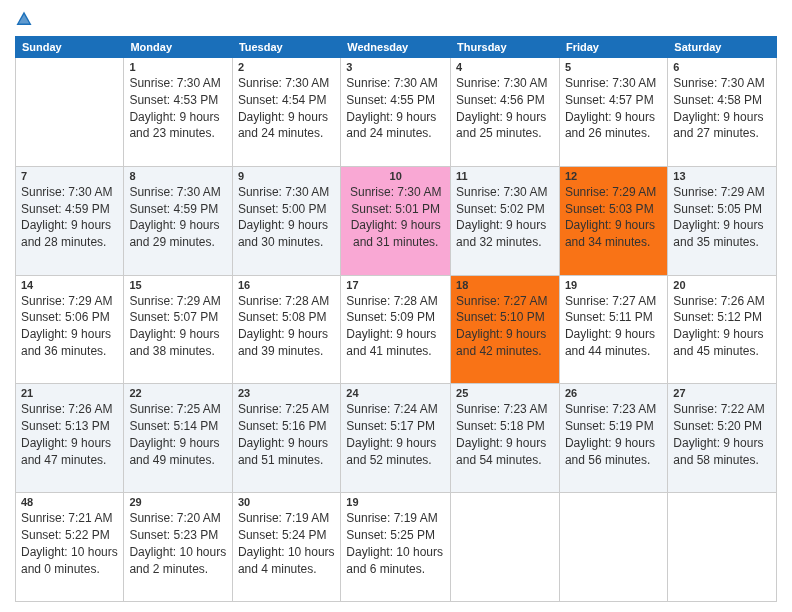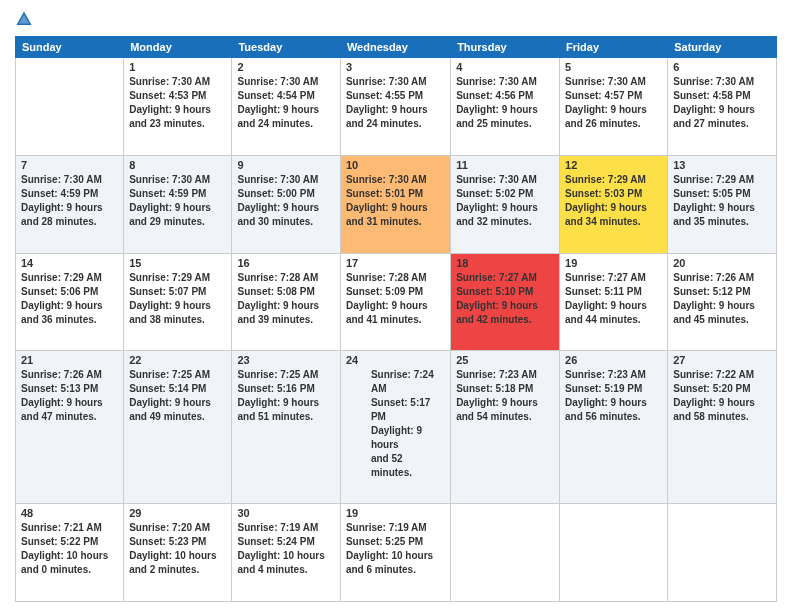--- a/index.html
+++ b/index.html
@@ -79,24 +79,23 @@
       width: 113px;
     }
     .day-num {
       font-size: 11px;
       font-weight: bold;
       color: #333;
       display: block;
       margin-bottom: 2px;
     }
     .day-info {
-      font-size: 10px;
+      font-size: 12px;
       color: #333;
       line-height: 1.4;
-      font-weight: bold;
     }
     .empty-cell {
       background: #f9f9f9;
     }
     tr:nth-child(even) td {
       background-color: #f5f5f5;
     }
     tr:nth-child(odd) td {
       background-color: #fff;
     }
@@ -194,35 +193,35 @@
 Daylight: 9 hours
 and 29 minutes.</div>
           </td>
           <td style="background-color: rgb(240, 244, 248);">
             <span class="day-num">9</span>
             <div class="day-info" style="white-space: pre-line;">Sunrise: 7:30 AM
 Sunset: 5:00 PM
 Daylight: 9 hours
 and 30 minutes.</div>
           </td>
-          <td style="background-color: #fdba74;">
+          <td style="background-color: #f9a8d4; text-align: center;">
             <span class="day-num">10</span>
             <div class="day-info" style="white-space: pre-line;">Sunrise: 7:30 AM
 Sunset: 5:01 PM
 Daylight: 9 hours
 and 31 minutes.</div>
           </td>
           <td style="background-color: rgb(240, 244, 248);">
             <span class="day-num">11</span>
             <div class="day-info" style="white-space: pre-line;">Sunrise: 7:30 AM
 Sunset: 5:02 PM
 Daylight: 9 hours
 and 32 minutes.</div>
           </td>
-          <td style="background-color: #fde047;">
+          <td style="background-color: #f97316;">
             <span class="day-num">12</span>
             <div class="day-info" style="white-space: pre-line;">Sunrise: 7:29 AM
 Sunset: 5:03 PM
 Daylight: 9 hours
 and 34 minutes.</div>
           </td>
           <td style="background-color: rgb(240, 244, 248);">
             <span class="day-num">13</span>
             <div class="day-info" style="white-space: pre-line;">Sunrise: 7:29 AM
 Sunset: 5:05 PM
@@ -252,21 +251,21 @@
 Daylight: 9 hours
 and 39 minutes.</div>
           </td>
           <td style="background-color: rgb(255, 255, 255);">
             <span class="day-num">17</span>
             <div class="day-info" style="white-space: pre-line;">Sunrise: 7:28 AM
 Sunset: 5:09 PM
 Daylight: 9 hours
 and 41 minutes.</div>
           </td>
-          <td style="background-color: #ef4444;">
+          <td style="background-color: #f97316;">
             <span class="day-num">18</span>
             <div class="day-info" style="white-space: pre-line;">Sunrise: 7:27 AM
 Sunset: 5:10 PM
 Daylight: 9 hours
 and 42 minutes.</div>
           </td>
           <td style="background-color: rgb(255, 255, 255);">
             <span class="day-num">19</span>
             <div class="day-info" style="white-space: pre-line;">Sunrise: 7:27 AM
 Sunset: 5:11 PM
@@ -298,21 +297,21 @@
           </td>
           <td style="background-color: rgb(240, 244, 248);">
             <span class="day-num">23</span>
             <div class="day-info" style="white-space: pre-line;">Sunrise: 7:25 AM
 Sunset: 5:16 PM
 Daylight: 9 hours
 and 51 minutes.</div>
           </td>
           <td style="background-color: rgb(240, 244, 248);">
             <span class="day-num">24</span>
-            <div class="day-info" style="white-space: pre-line; margin-left: 25px;">Sunrise: 7:24 AM
+            <div class="day-info" style="white-space: pre-line;">Sunrise: 7:24 AM
 Sunset: 5:17 PM
 Daylight: 9 hours
 and 52 minutes.</div>
           </td>
           <td style="background-color: rgb(240, 244, 248);">
             <span class="day-num">25</span>
             <div class="day-info" style="white-space: pre-line;">Sunrise: 7:23 AM
 Sunset: 5:18 PM
 Daylight: 9 hours
 and 54 minutes.</div>

